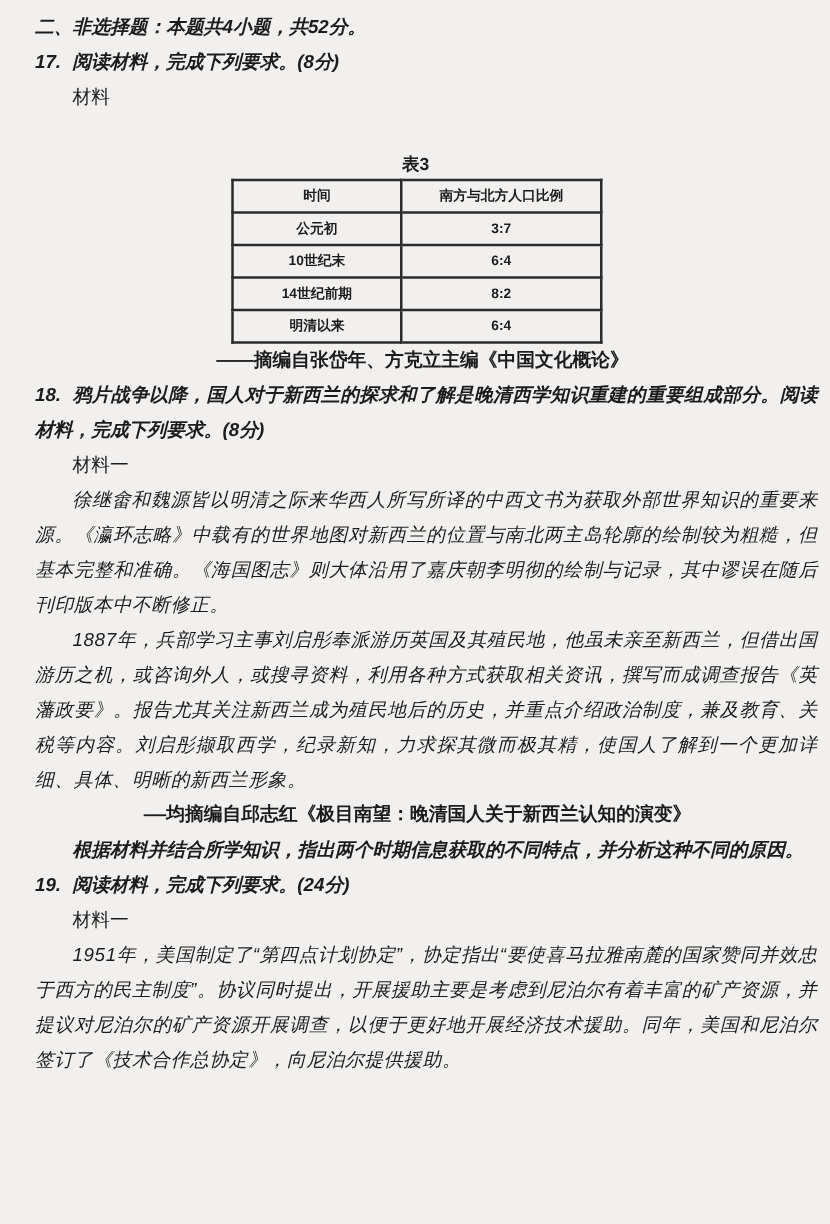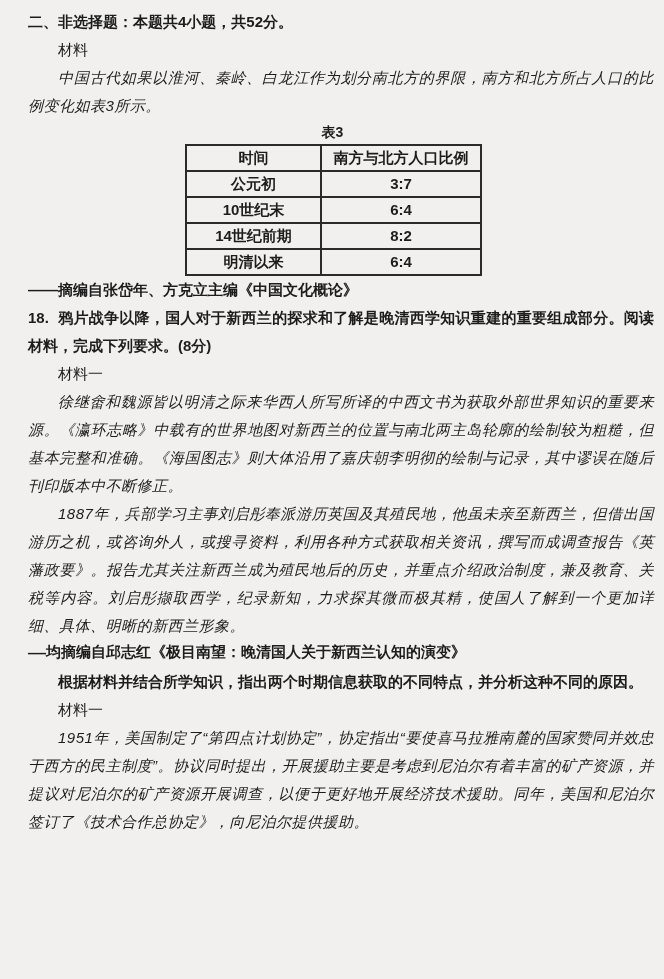--- a/index.html
+++ b/index.html
@@ -12,78 +12,81 @@
     color: #1c1c1c;
   }
   .page {
     width: 664px;
     height: 979px;
     padding: 8px 10px 0 28px;
     font-size: 15px;
     line-height: 28px;
   }
   .line { text-align: justify; }
-  .bold { font-weight: 700; }
+  .bold { font-weight: 700; font-style: italic; }
   .material {
     font-style: italic;
     text-indent: 2em;
     text-align: justify;
     letter-spacing: 0.5px;
   }
   .material-label {
     font-weight: 400;
     text-indent: 2em;
   }
   .qnum { margin-right: 9px; }
   .indent { text-indent: 2em; }
   .attribution {
     font-weight: 700;
-    text-align: left;
+    text-align: center;
     padding-right: 6px;
   }
   .table-wrap {
     width: 295px;
     margin-left: 157px;
   }
   .table-title {
     text-align: center;
     font-weight: 700;
     line-height: 24px;
     font-size: 14px;
+    margin-top: 27px;
   }
   table {
     width: 295px;
     border-collapse: collapse;
     table-layout: fixed;
   }
   td, th {
     border: 2px solid #2b2b2b;
     height: 26px;
     text-align: center;
     vertical-align: middle;
-    font-size: 15px;
+    font-size: 11px;
     font-weight: 700;
     line-height: 16px;
     padding: 0 2px;
   }
   col.c1 { width: 135px; }
   col.c2 { width: 160px; }
   td.val { font-family: "Liberation Sans", sans-serif; margin-left: 48px; }
 </style>
 </head>
 <body>
 
 <div class="page">
 
   <div class="line bold">二、非选择题：本题共4小题，共52分。</div>
 
+  <div class="line bold">
+    <span class="qnum">17.</span><span>阅读材料，完成下列要求。(8分)</span>
+  </div>
 
   <div class="line material-label">材料</div>
 
-  <div class="material">中国古代如果以淮河、秦岭、白龙江作为划分南北方的界限，南方和北方所占人口的比例变化如表3所示。</div>
 
   <div class="table-wrap">
     <div class="table-title">表3</div>
     <table>
       <colgroup>
           <col class="c1">
           <col class="c2">
         </colgroup>
       <tbody>
         <tr>
@@ -121,18 +124,21 @@
 
   <div class="material">徐继畬和魏源皆以明清之际来华西人所写所译的中西文书为获取外部世界知识的重要来源。《瀛环志略》中载有的世界地图对新西兰的位置与南北两主岛轮廓的绘制较为粗糙，但基本完整和准确。《海国图志》则大体沿用了嘉庆朝李明彻的绘制与记录，其中谬误在随后刊印版本中不断修正。</div>
 
 
   <div class="material">1887年，兵部学习主事刘启彤奉派游历英国及其殖民地，他虽未亲至新西兰，但借出国游历之机，或咨询外人，或搜寻资料，利用各种方式获取相关资讯，撰写而成调查报告《英藩政要》。报告尤其关注新西兰成为殖民地后的历史，并重点介绍政治制度，兼及教育、关税等内容。刘启彤撷取西学，纪录新知，力求探其微而极其精，使国人了解到一个更加详细、具体、明晰的新西兰形象。</div>
 
   <div class="attribution" style="padding-right: 14px; font-family: Liberation Mono, monospace;">——均摘编自邱志红《极目南望：晚清国人关于新西兰认知的演变》</div>
 
   <div class="line bold indent">根据材料并结合所学知识，指出两个时期信息获取的不同特点，并分析这种不同的原因。</div>
 
+  <div class="line bold">
+    <span class="qnum">19.</span><span>阅读材料，完成下列要求。(24分)</span>
+  </div>
 
   <div class="line material-label">材料一</div>
 
   <div class="material">1951年，美国制定了“第四点计划协定”，协定指出“要使喜马拉雅南麓的国家赞同并效忠于西方的民主制度”。协议同时提出，开展援助主要是考虑到尼泊尔有着丰富的矿产资源，并提议对尼泊尔的矿产资源开展调查，以便于更好地开展经济技术援助。同年，美国和尼泊尔签订了《技术合作总协定》，向尼泊尔提供援助。</div>
 
 </div>
 
 </body></html>

